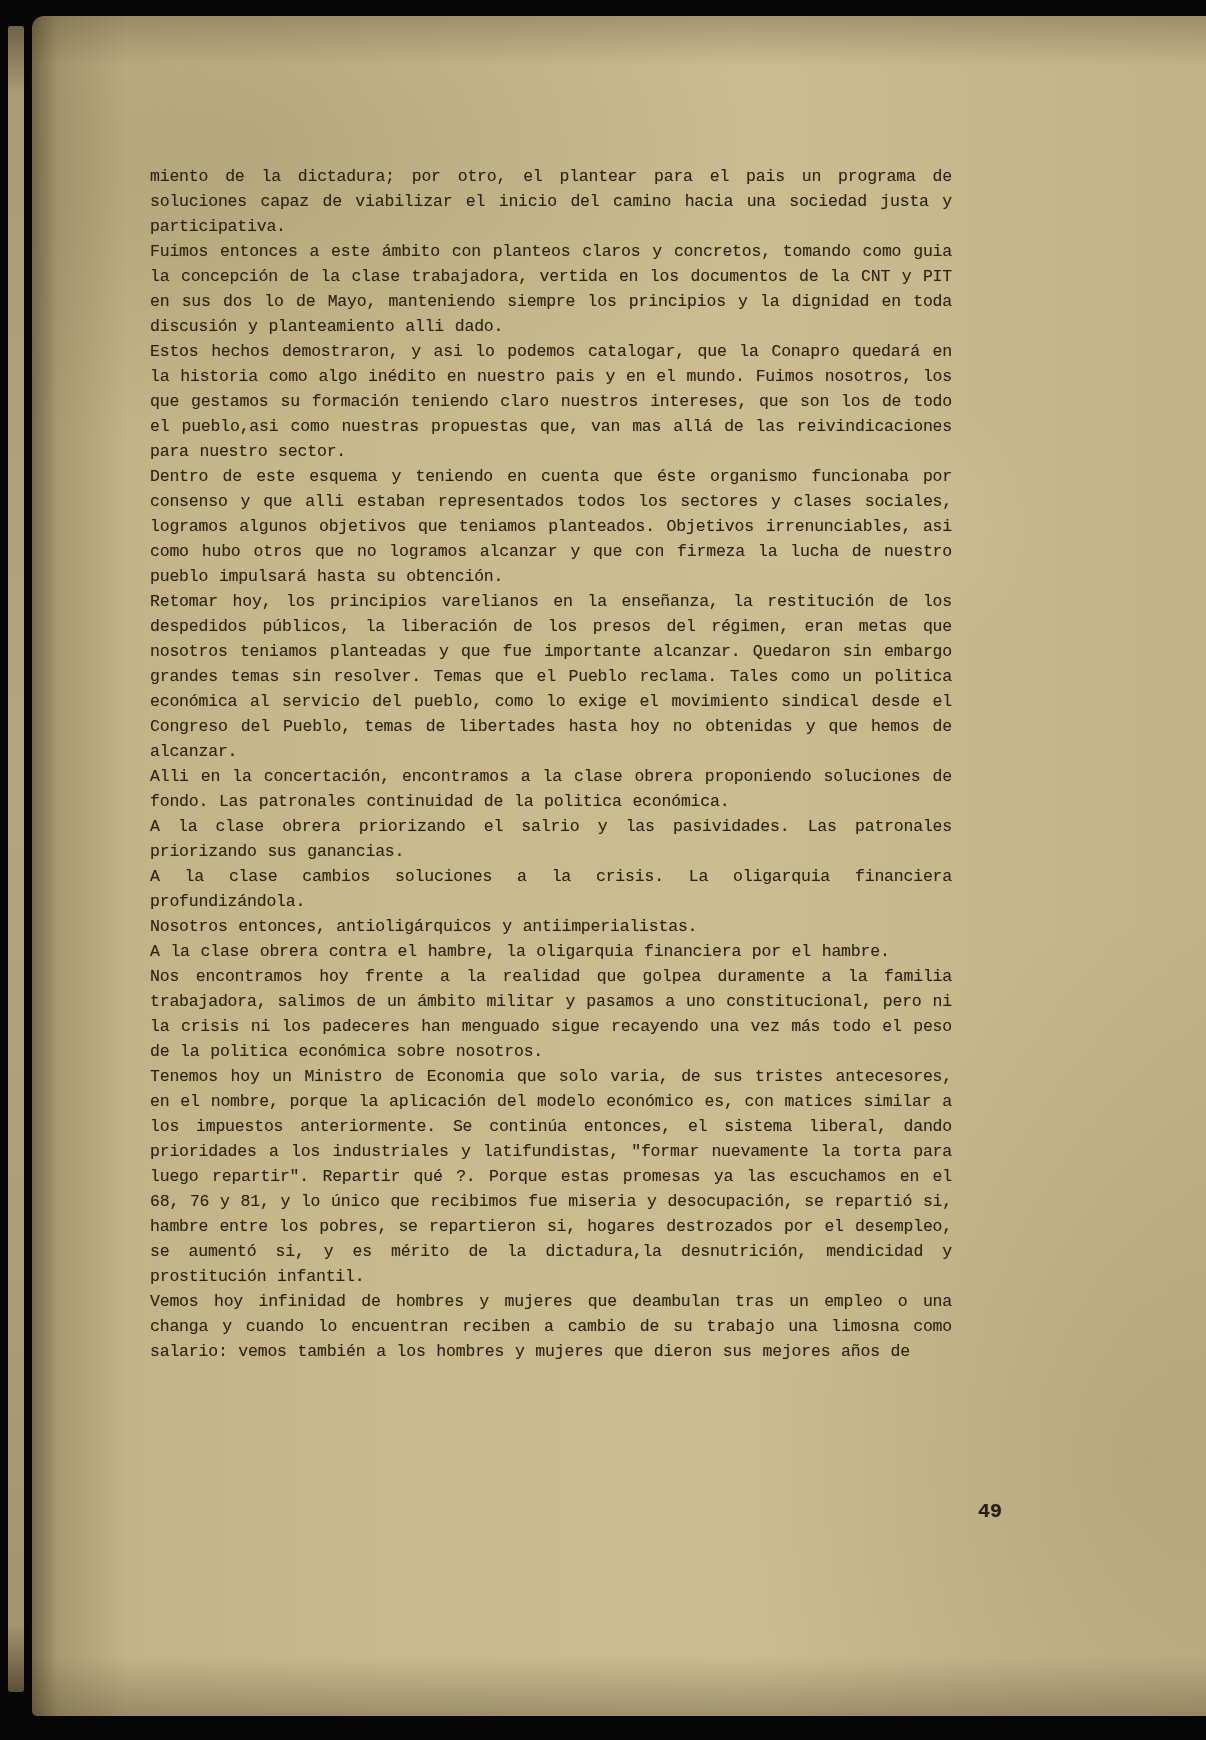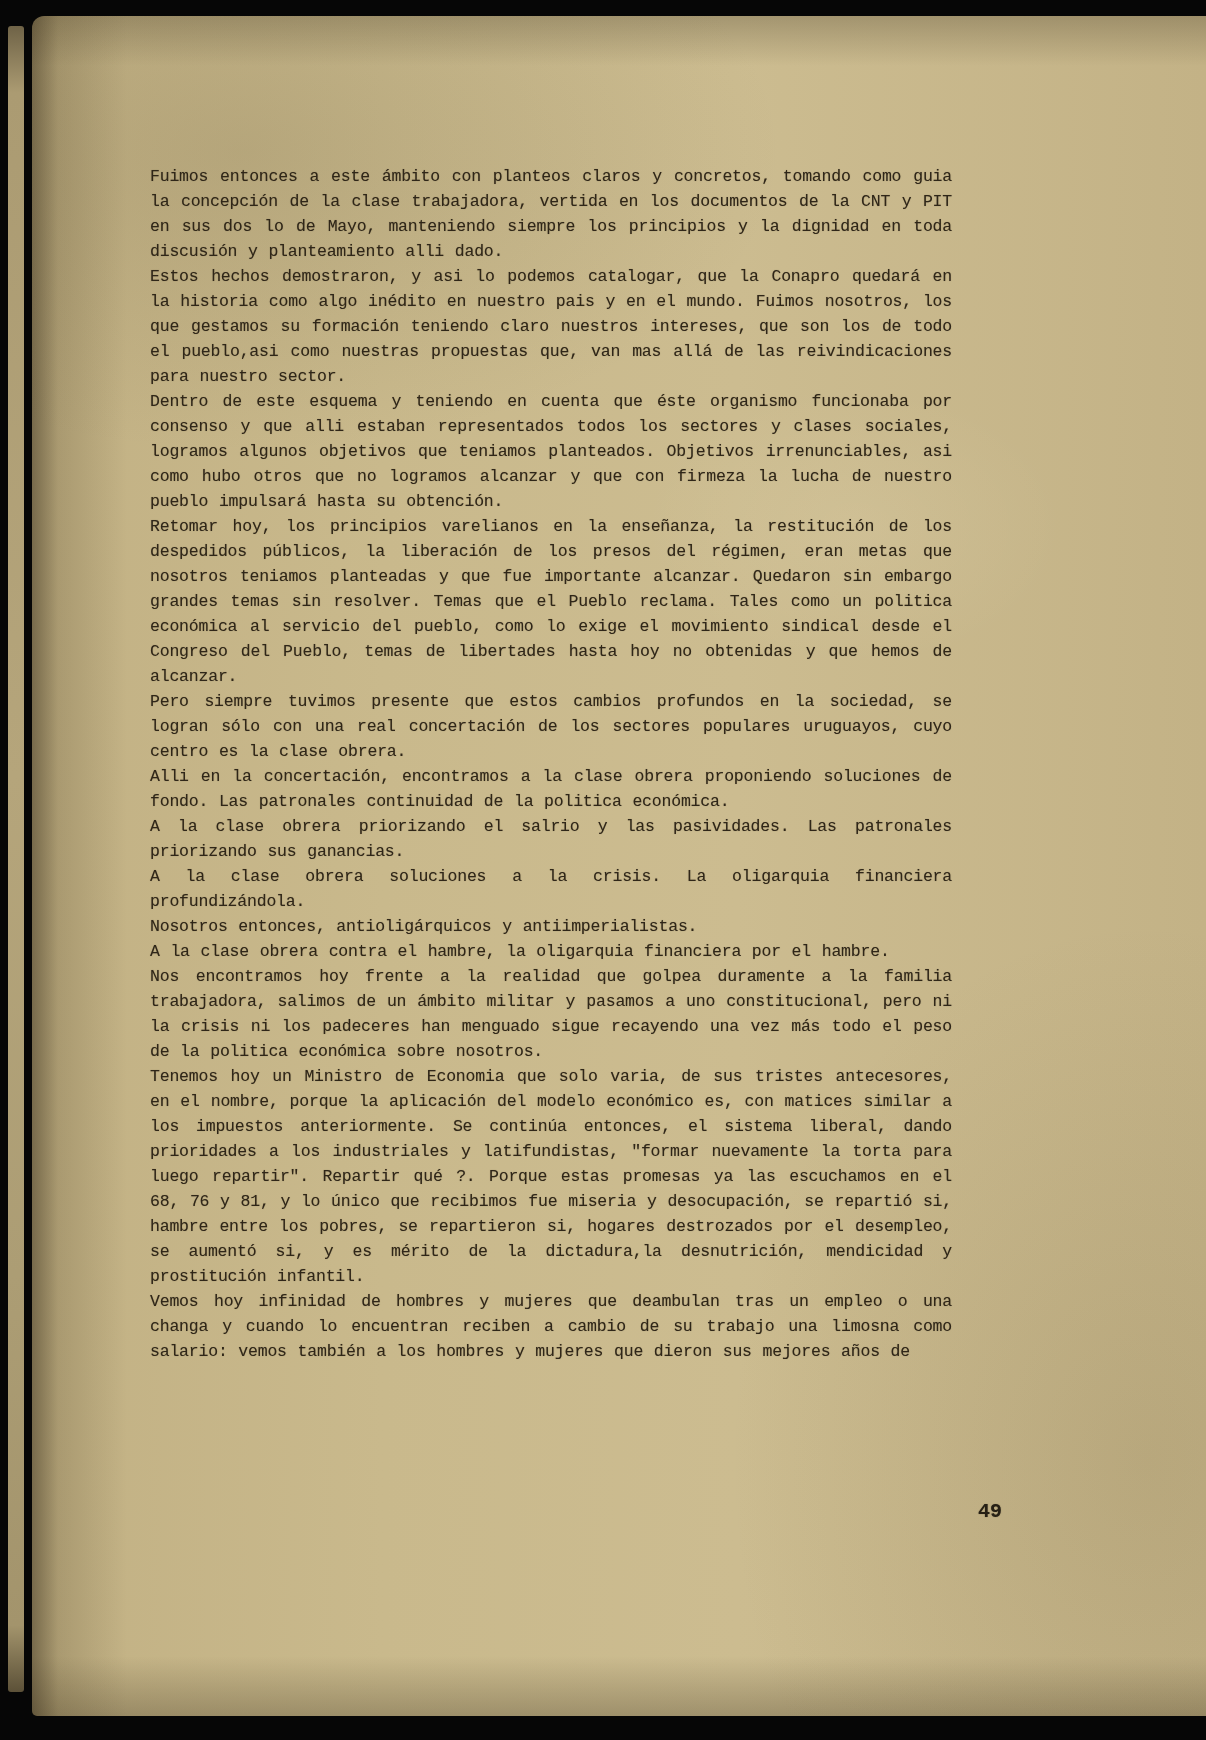--- a/index.html
+++ b/index.html
@@ -69,28 +69,28 @@
     margin-left: 48px;
   }
 </style>
 </head>
 <body>
 
 <div>
   <div class="edge-strip"></div>
   <div class="paper">
     <div class="text-block">
+      <p>miento de la dictadura; por otro, el plantear para el pais un programa de soluciones capaz de viabilizar el inicio del camino hacia una sociedad justa y participativa.</p>
       <p>Fuimos entonces a este ámbito con planteos claros y concretos, tomando como guia la concepción de la clase trabajadora, vertida en los documentos de la CNT y PIT en sus dos lo de Mayo, manteniendo siempre los principios y la dignidad en toda discusión y planteamiento alli dado.</p>
       <p>Estos hechos demostraron, y asi lo podemos catalogar, que la Conapro quedará en la historia como algo inédito en nuestro pais y en el mundo. Fuimos nosotros, los que gestamos su formación teniendo claro nuestros intereses, que son los de todo el pueblo,asi como nuestras propuestas que, van mas allá de las reivindicaciones para nuestro sector.</p>
       <p>Dentro de este esquema y teniendo en cuenta que éste organismo funcionaba por consenso y que alli estaban representados todos los sectores y clases sociales, logramos algunos objetivos que teniamos planteados. Objetivos irrenunciables, asi como hubo otros que no logramos alcanzar y que con firmeza la lucha de nuestro pueblo impulsará hasta su obtención.</p>
       <p>Retomar hoy, los principios varelianos en la enseñanza, la restitución de los despedidos públicos, la liberación de los presos del régimen, eran metas que nosotros teniamos planteadas y que fue importante alcanzar. Quedaron sin embargo grandes temas sin resolver. Temas que el Pueblo reclama. Tales como un politica económica al servicio del pueblo, como lo exige el movimiento sindical desde el Congreso del Pueblo, temas de libertades hasta hoy no obtenidas y que hemos de alcanzar.</p>
-      <p>Pero siempre tuvimos presente que estos cambios profundos en la sociedad, se logran sólo con una real concertación de los sectores populares uruguayos, cuyo centro es la clase obrera.</p>
       <p>Alli en la concertación, encontramos a la clase obrera proponiendo soluciones de fondo. Las patronales continuidad de la politica económica.</p>
       <p class="gap">A la clase obrera priorizando el salrio y las pasividades. Las patronales priorizando sus ganancias.</p>
-      <p>A la clase obrera soluciones a la crisis. La oligarquia financiera profundizándola.</p>
+      <p>A la clase cambios soluciones a la crisis. La oligarquia financiera profundizándola.</p>
       <p>Nosotros entonces, antioligárquicos y antiimperialistas.</p>
       <p>A la clase obrera contra el hambre, la oligarquia financiera por el hambre.</p>
       <p>Nos encontramos hoy frente a la realidad que golpea duramente a la familia trabajadora, salimos de un ámbito militar y pasamos a uno constitucional, pero ni la crisis ni los padeceres han menguado sigue recayendo una vez más todo el peso de la politica económica sobre nosotros.</p>
       <p>Tenemos hoy un Ministro de Economia que solo varia, de sus tristes antecesores, en el nombre, porque la aplicación del modelo económico es, con matices similar a los impuestos anteriormente. Se continúa entonces, el sistema liberal, dando prioridades a los industriales y latifundistas, "formar nuevamente la torta para luego repartir". Repartir qué ?. Porque estas promesas ya las escuchamos en el 68, 76 y 81, y lo único que recibimos fue miseria y desocupación, se repartió si, hambre entre los pobres, se repartieron si, hogares destrozados por el desempleo, se aumentó si, y es mérito de la dictadura,la desnutrición, mendicidad y prostitución infantil.</p>
       <p>Vemos hoy infinidad de hombres y mujeres que deambulan tras un empleo o una changa y cuando lo encuentran reciben a cambio de su trabajo una limosna como salario: vemos también a los hombres y mujeres que dieron sus mejores años de</p>
     </div>
     <div class="page-number">49</div>
   </div>
 </div>
 

